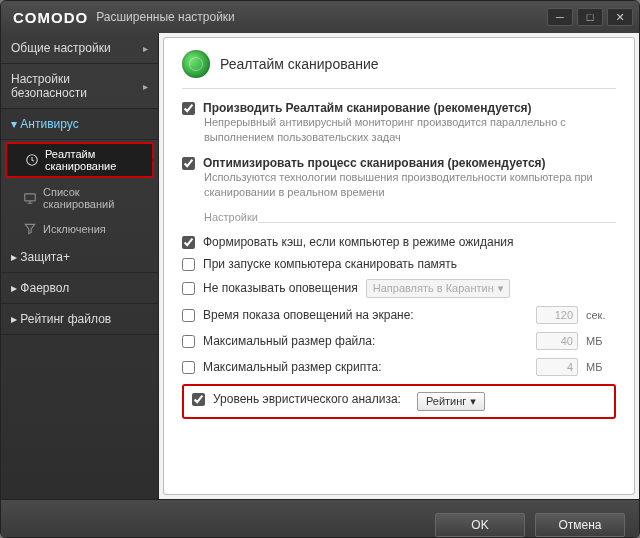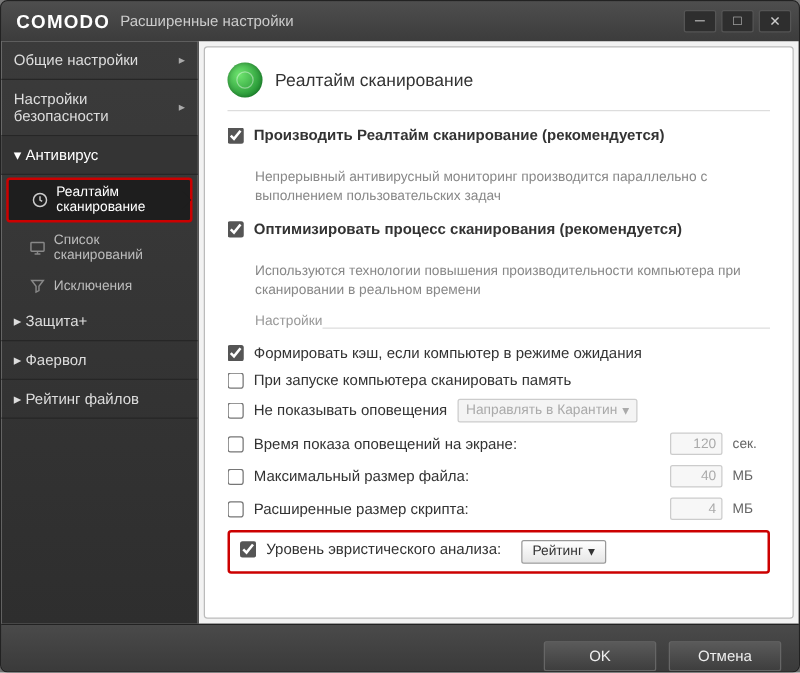--- a/index.html
+++ b/index.html
@@ -8,35 +8,35 @@
   .titlebar { height: 32px; background: linear-gradient(to bottom,#4e4e4e,#3c3c3c); display: flex; align-items: center; padding: 0 6px 0 12px; color: #ddd; }
   .logo { font-weight: bold; font-size: 15px; letter-spacing: 1px; color: #fff; }
   .title-text { margin-left: 8px; font-size: 12px; color: #ccc; }
   .titlebar-spacer { flex: 1; }
   .win-btns { display: flex; gap: 4px; }
   .win-btn { width: 26px; height: 18px; background: #2e2e2e; border: 1px solid #555; color: #ccc; display:flex; align-items:center; justify-content:center; font-size:11px; border-radius:2px; }
   .body { flex:1; display:flex; background:#f2f2f2; }
   .sidebar { width:158px; background: linear-gradient(to bottom,#3b3b3b,#2e2e2e); color:#ccc; display:flex; flex-direction:column; border-right:1px solid #222; }
   .side-row { padding:8px 10px; border-bottom:1px solid #262626; font-size:12px; color:#ddd; display:flex; align-items:center; justify-content:space-between; cursor:pointer; }
   .side-row .caret { font-size:10px; color:#aaa; }
-  .side-row.expanded { background:#343434; color:#ffffff; }
+  .side-row.expanded { background:#343434; color:#7dd3fc; }
   .side-sub { padding:6px 6px 6px 22px; font-size:11px; color:#bbb; display:flex; align-items:center; gap:6px; cursor:pointer; }
   .side-sub.active { background:#1e1e1e; border:2px solid #c00; border-radius:3px; color:#fff; margin:2px 4px; padding:4px 4px 4px 18px; position:relative; }
   .side-sub.active::after { content:""; position:absolute; right:-8px; top:50%; transform:translateY(-50%); border:7px solid transparent; border-left-color:#1e1e1e; }
   .side-icon-svg { width:14px; height:14px; flex-shrink:0; }
   .content { flex:1; background:#fff; border:1px solid #bbb; margin:4px; border-radius:3px; padding:12px 18px 14px 18px; overflow:auto; color:#333; }
   .section-header { display:flex; align-items:center; gap:10px; border-bottom:1px solid #ddd; padding-bottom:10px; margin-bottom:12px; }
   .icon-radar { position:relative; width:28px; height:28px; border-radius:50%; background:radial-gradient(circle at 35% 35%, #6fe46f, #0a7a20); box-shadow: inset 0 0 4px rgba(0,0,0,.3); flex-shrink:0; }
   .icon-radar::after { content:""; position:absolute; left:50%; top:50%; width:12px; height:12px; border:1px solid rgba(255,255,255,.4); border-radius:50%; transform:translate(-50%,-50%);}
   .section-title { font-size:14px; color:#333; }
   .opt { margin-bottom:10px; }
   .opt-row { display:flex; align-items:flex-start; gap:8px; }
   .opt-label { font-size:12px; }
   .opt-label.bold { font-weight:bold; }
-  .opt-desc { margin-left:22px; margin-top:20px; color:#888; font-size:11px; line-height:1.4; }
+  .opt-desc { margin-left:22px; margin-top:0; color:#888; font-size:11px; line-height:1.4; }
   .settings-sep { display:flex; align-items:flex-end; margin:10px 0 12px 22px; color:#999; font-size:11px; }
   .settings-sep .line { flex:1; height:1px; background:#ddd; }
   .inline-row { display:flex; align-items:center; gap:8px; margin-left:0; margin-bottom:8px; }
   .inline-row .spacer { flex:1; }
   .dropdown-dis { border:1px solid #ccc; background:#f4f4f4; color:#aaa; padding:2px 6px; font-size:11px; border-radius:2px; display:inline-flex; align-items:center; gap:4px; }
   .jar-link { color:#2266cc; text-decoration:underline; font-size:12px; }
   .numbox { width:42px; border:1px solid #ccc; background:#f7f7f7; color:#aaa; text-align:right; padding:2px 4px; font-size:11px; border-radius:2px; }
   .unit { color:#666; font-size:11px; width:30px; }
   .heur-box { border:2px solid #c00; border-radius:3px; padding:6px 8px; display:flex; gap:8px; margin-top:6px; }
   .dropdown-act { border:1px solid #999; background:linear-gradient(to bottom,#fff,#e6e6e6); color:#333; padding:2px 8px; font-size:11px; border-radius:2px; display:inline-flex; align-items:center; gap:4px; }
@@ -155,21 +155,21 @@
       </div>
       <div class="inline-row">
         <input type="checkbox" style="">
         <span class="opt-label">Максимальный размер файла:</span>
         <div class="spacer"></div>
         <input class="numbox" disabled="" value="40" style="">
         <span class="unit">МБ</span>
       </div>
       <div class="inline-row">
         <input type="checkbox" style="">
-        <span class="opt-label">Расширенные размер скрипта:</span>
+        <span class="opt-label">Максимальный размер скрипта:</span>
         <div class="spacer"></div>
         <input class="numbox" disabled="" value="4" style="">
         <span class="unit">МБ</span>
       </div>
 
       <div class="heur-box">
         <input type="checkbox" checked="" style="">
         <span class="opt-label">Уровень эвристического анализа:</span>
         <div class="spacer"></div>
         <span class="dropdown-act">

